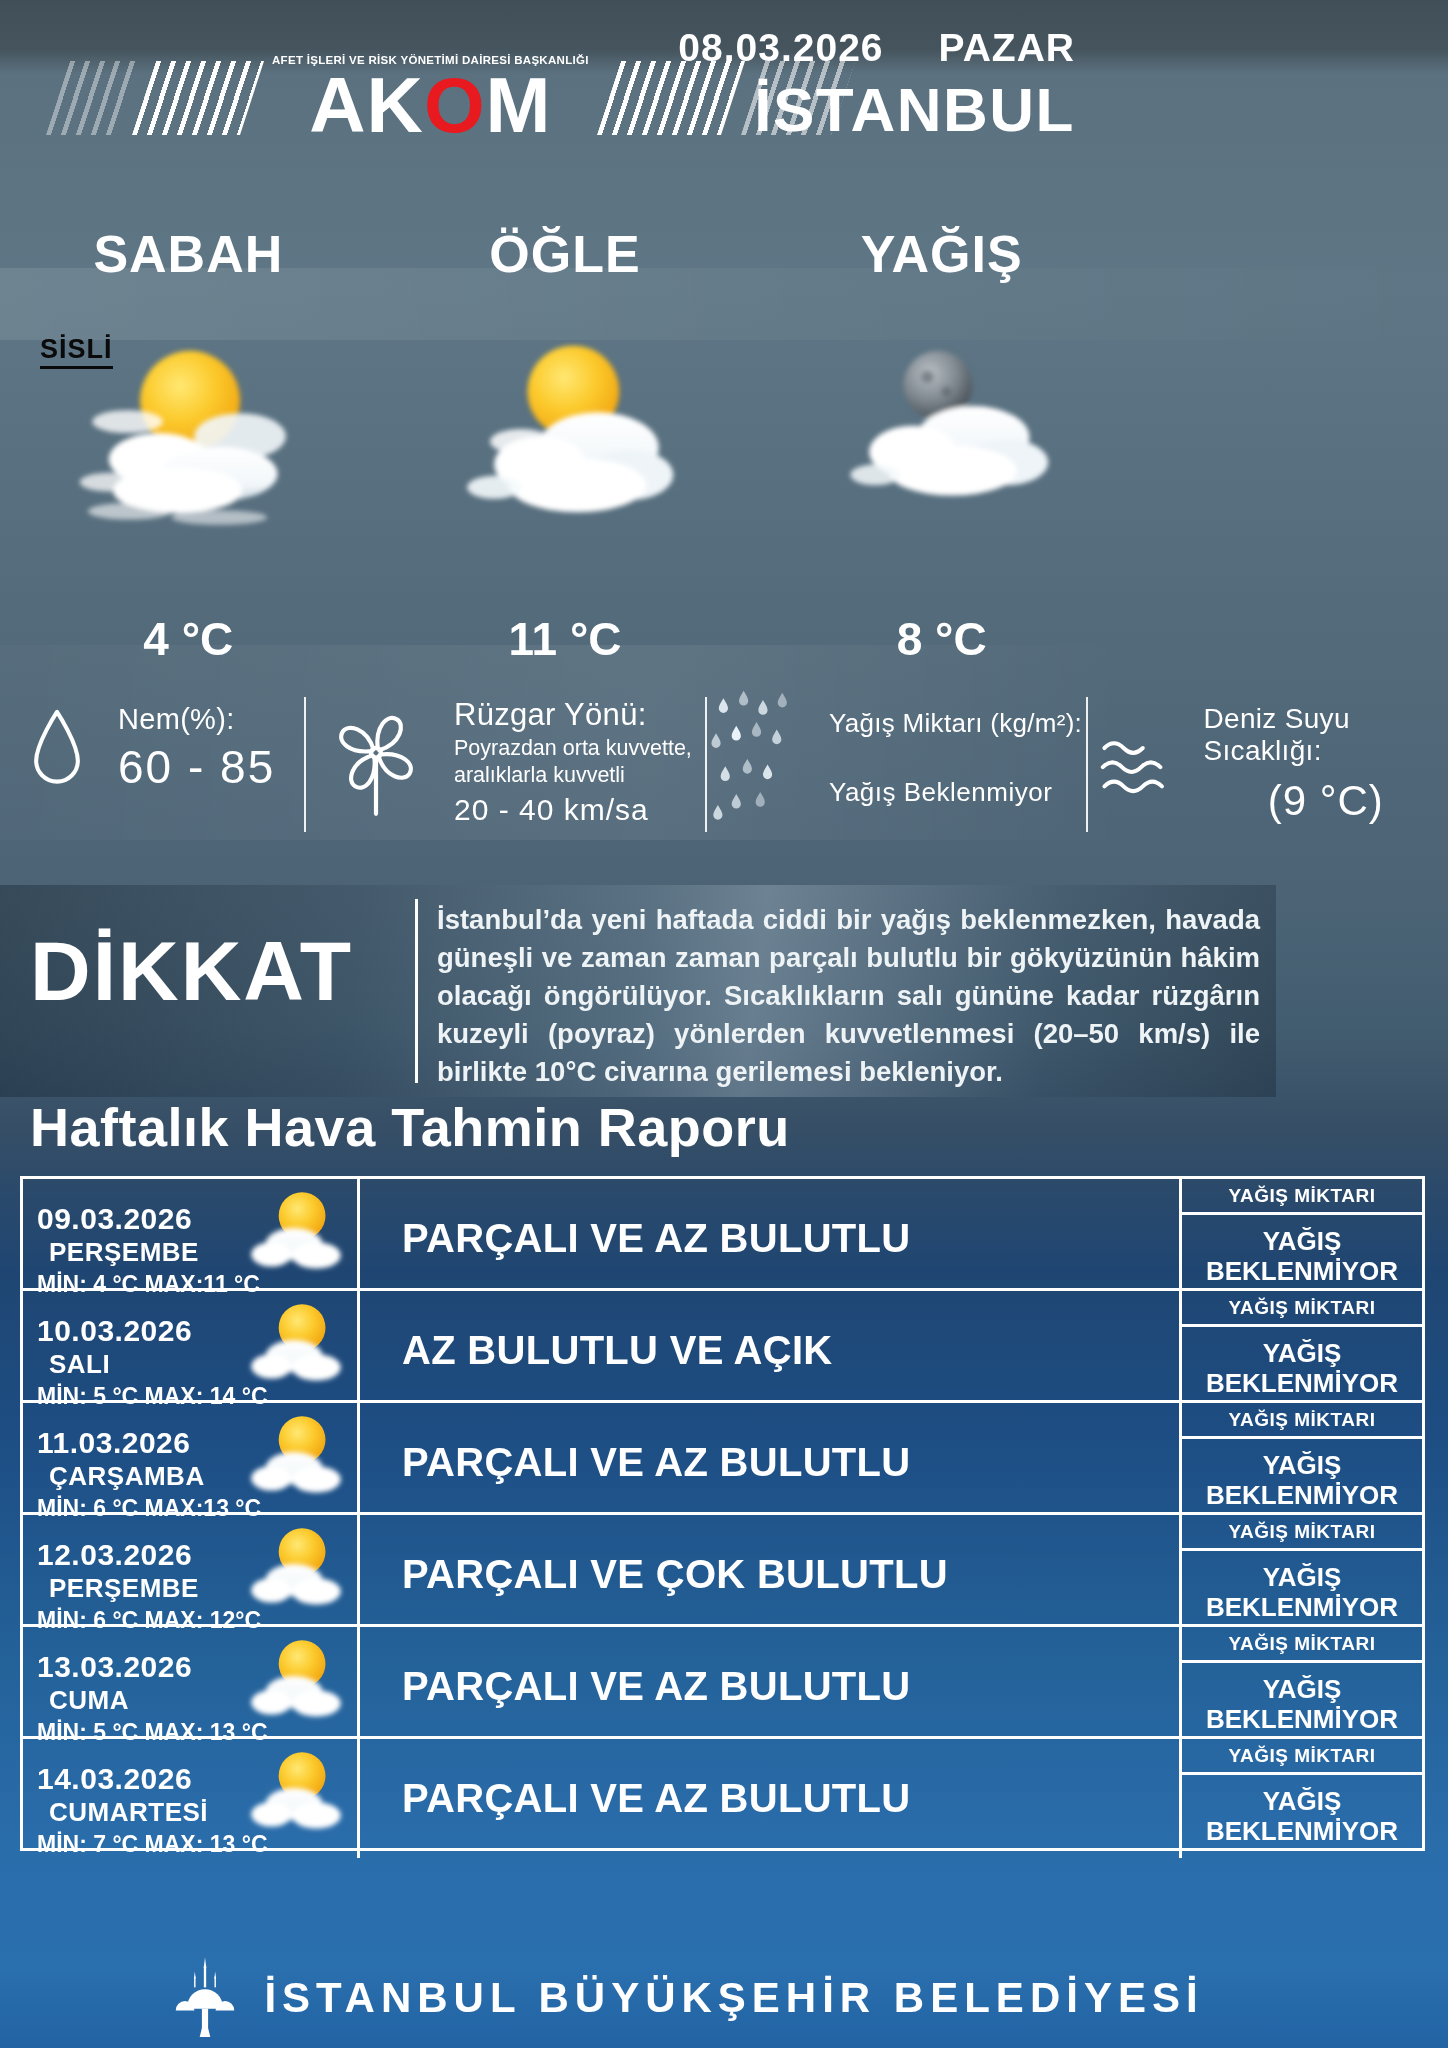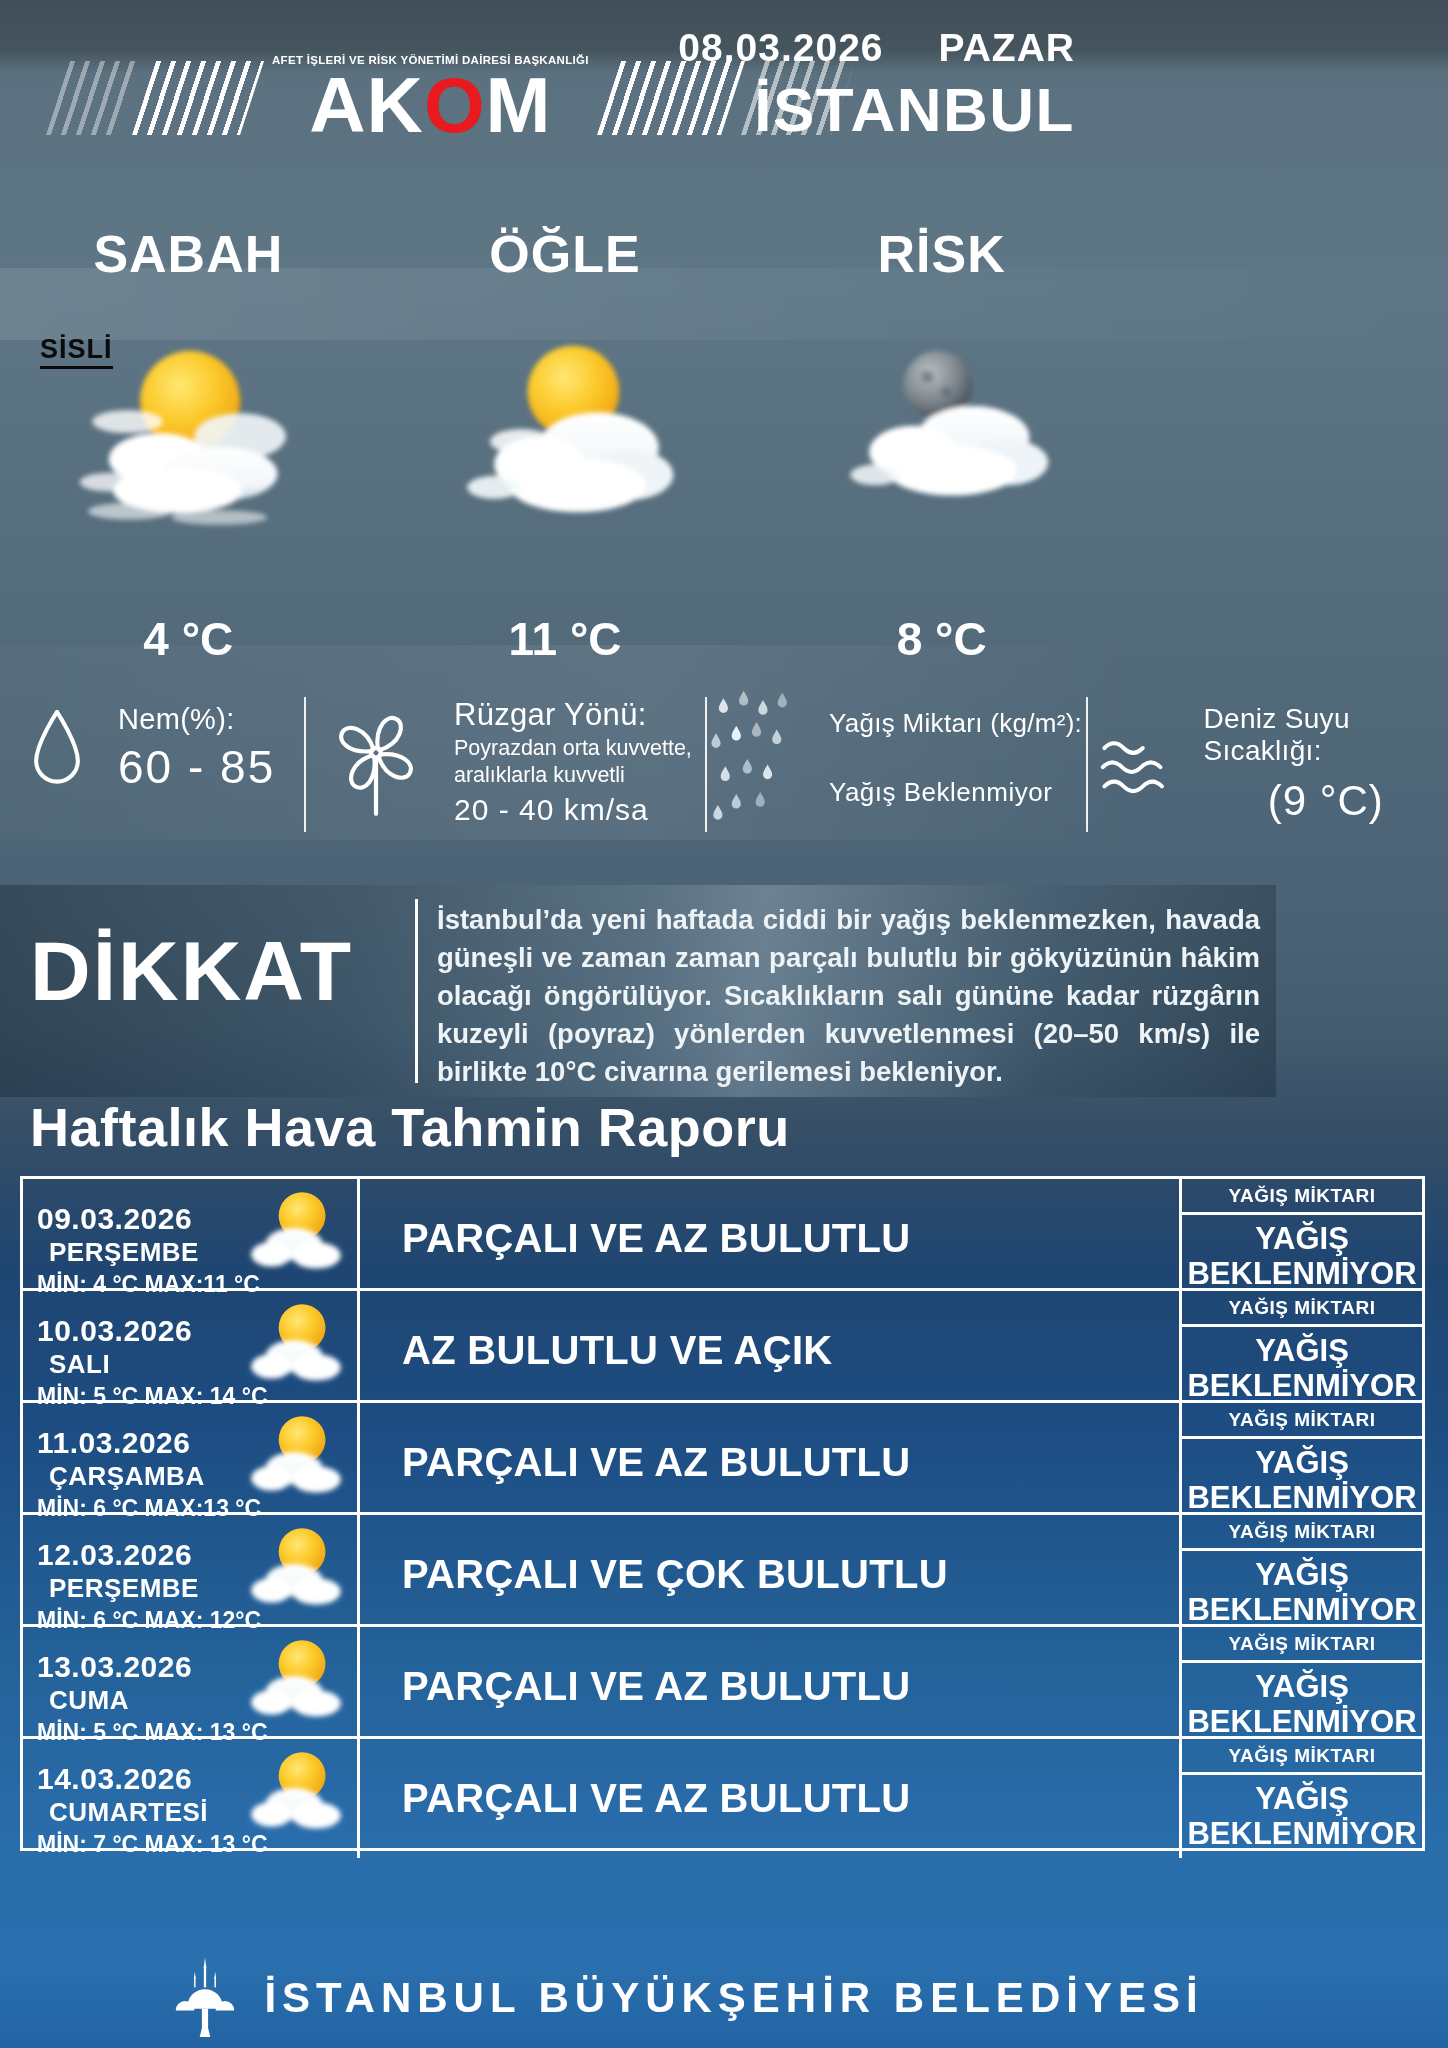--- a/index.html
+++ b/index.html
@@ -78,21 +78,21 @@
   .d-date{font-size:30px;font-weight:800;letter-spacing:.5px;}
   .d-day{font-size:26px;font-weight:800;letter-spacing:.5px;margin-top:1px;padding-left:12px;}
   .d-minmax{font-size:23px;font-weight:800;margin-top:3px;white-space:nowrap;}
   .row-ico{position:absolute;right:4px;top:8px;width:112px;height:94px;}
   .cell-mid{display:flex;align-items:center;padding-left:42px;border-right:3px solid #fff;}
   .cond{font-size:40px;font-weight:800;letter-spacing:.3px;}
   .cell-right{display:flex;flex-direction:column;}
   .pr-head{height:33px;display:flex;align-items:center;justify-content:center;
     border-bottom:3px solid #fff;font-size:19px;font-weight:800;letter-spacing:.5px;}
   .pr-body{flex:1;display:flex;align-items:center;justify-content:center;text-align:center;
-    font-size:31px;font-weight:800;line-height:1.12;padding:0 16px;}
+    font-size:26px;font-weight:800;line-height:1.12;padding:0 16px;}
 
   
   .footer{position:absolute;left:0;top:1948px;width:1448px;height:100px;
     display:flex;align-items:center;justify-content:center;gap:28px;transform:translateX(-35px);}
   .ibb{width:62px;height:84px;}
   .muni{font-size:42px;font-weight:800;letter-spacing:6px;white-space:nowrap;}
 </style>
 </head>
 <body>
 
@@ -258,21 +258,21 @@
       <div class="p-temp">4 °C</div>
     </div>
     <div class="pcol">
       <div class="p-label">ÖĞLE</div>
       <svg class="p-ico">
           <use href="#icoSunCloud"></use>
         </svg>
       <div class="p-temp">11 °C</div>
     </div>
     <div class="pcol">
-      <div class="p-label">RİSK</div>
+      <div class="p-label">YAĞIŞ</div>
       <svg class="p-ico">
           <use href="#icoMoonCloud"></use>
         </svg>
       <div class="p-temp">8 °C</div>
     </div>
   </div>
 
   <div class="metrics">
     <div class="vline" style="left:304px"></div>
     <div class="vline" style="left:705px"></div>

